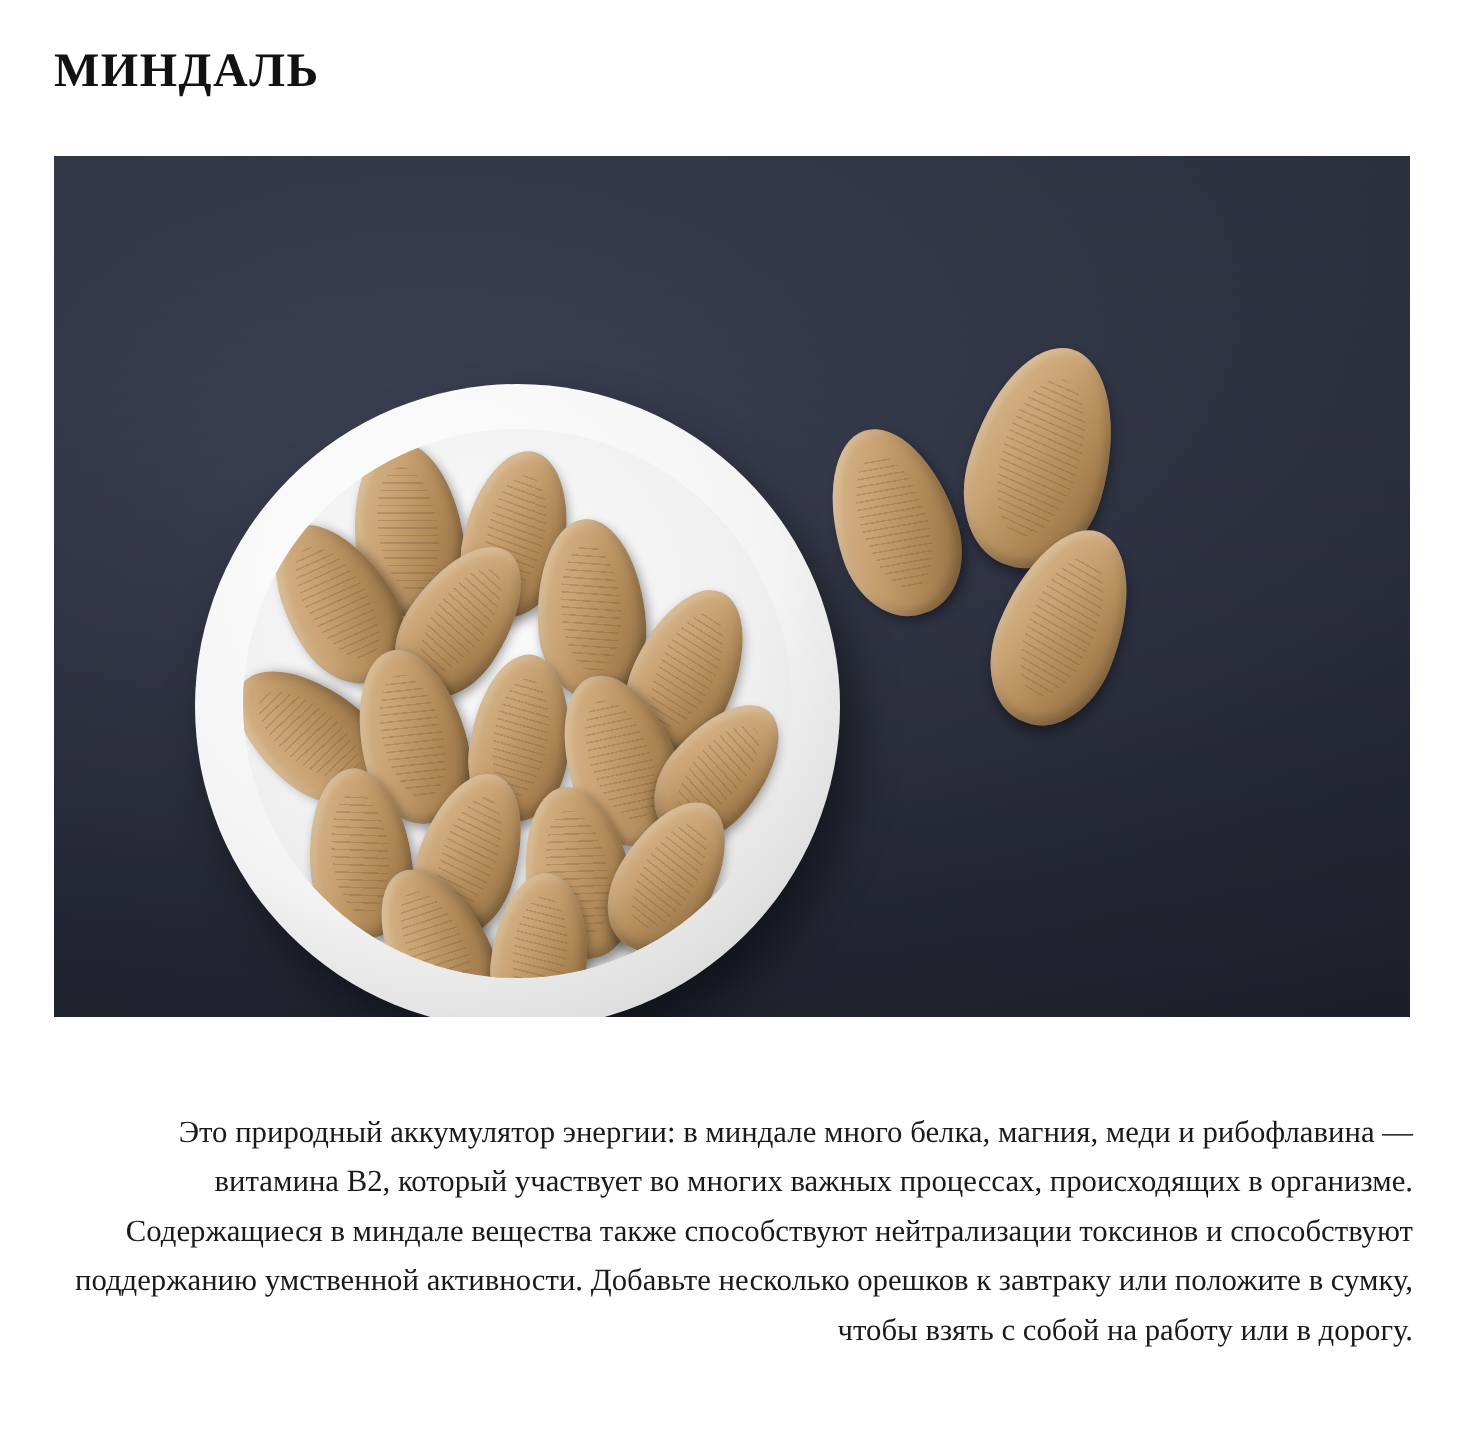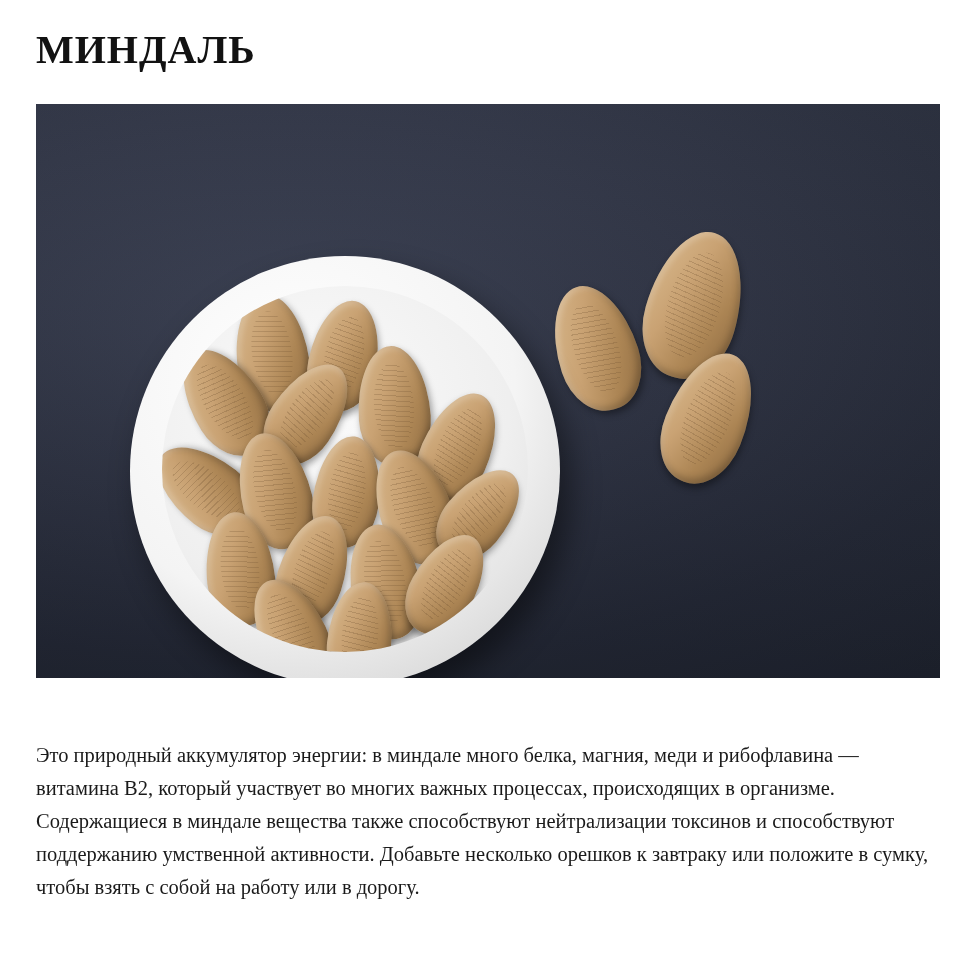--- a/index.html
+++ b/index.html
@@ -19,21 +19,21 @@
     width: 976px;
     height: 960px;
     background: #ffffff;
     box-sizing: border-box;
   }
   .title {
     position: absolute;
     left: 36px;
     top: 30px;
     font-family: "Liberation Serif", serif;
-    font-size: 40px;
+    font-size: 32px;
     font-weight: 700;
     letter-spacing: 1px;
     color: #121212;
     line-height: 1;
     margin: 0;
   }
   .photo {
     position: absolute;
     left: 36px;
     top: 104px;
@@ -98,21 +98,21 @@
 
   .caption {
     position: absolute;
     left: 36px;
     top: 718px;
     width: 906px;
     font-family: "Liberation Serif", serif;
     font-size: 20.5px;
     line-height: 1.62;
     color: #1a1a1a;
-    text-align: left;
+    text-align: right;
   }
 </style>
 </head>
 <body>
 
 <div class="page">
 
   <h1 class="title">МИНДАЛЬ</h1>
 
   <div class="photo">

